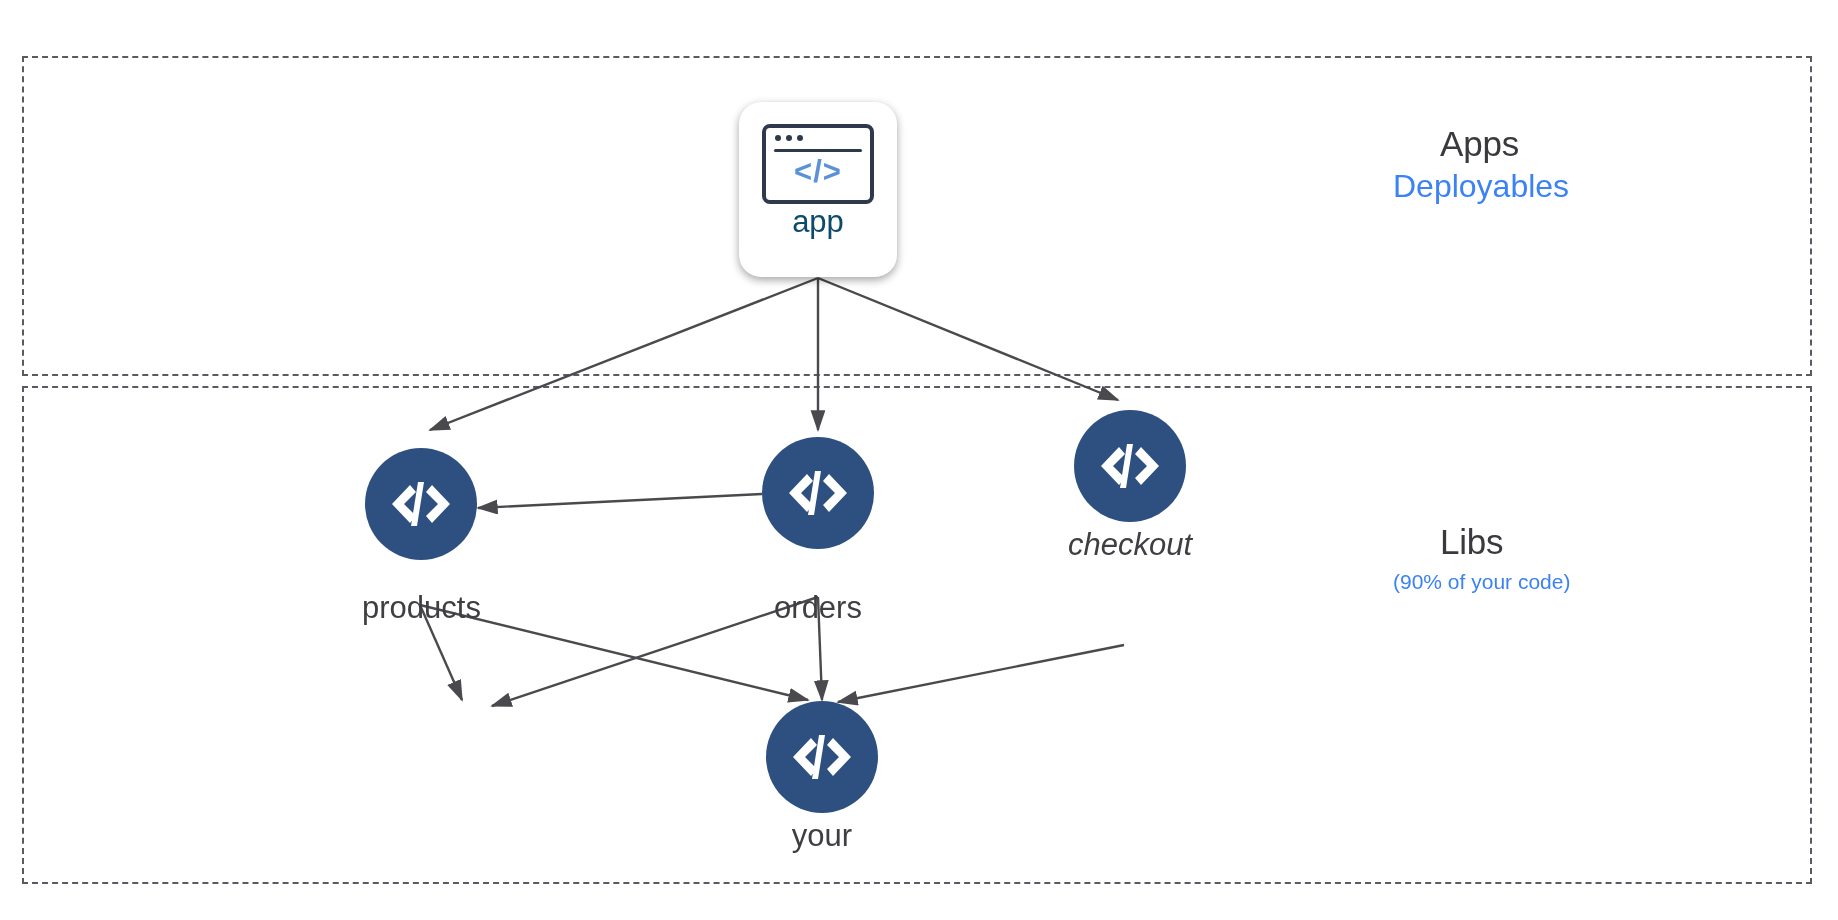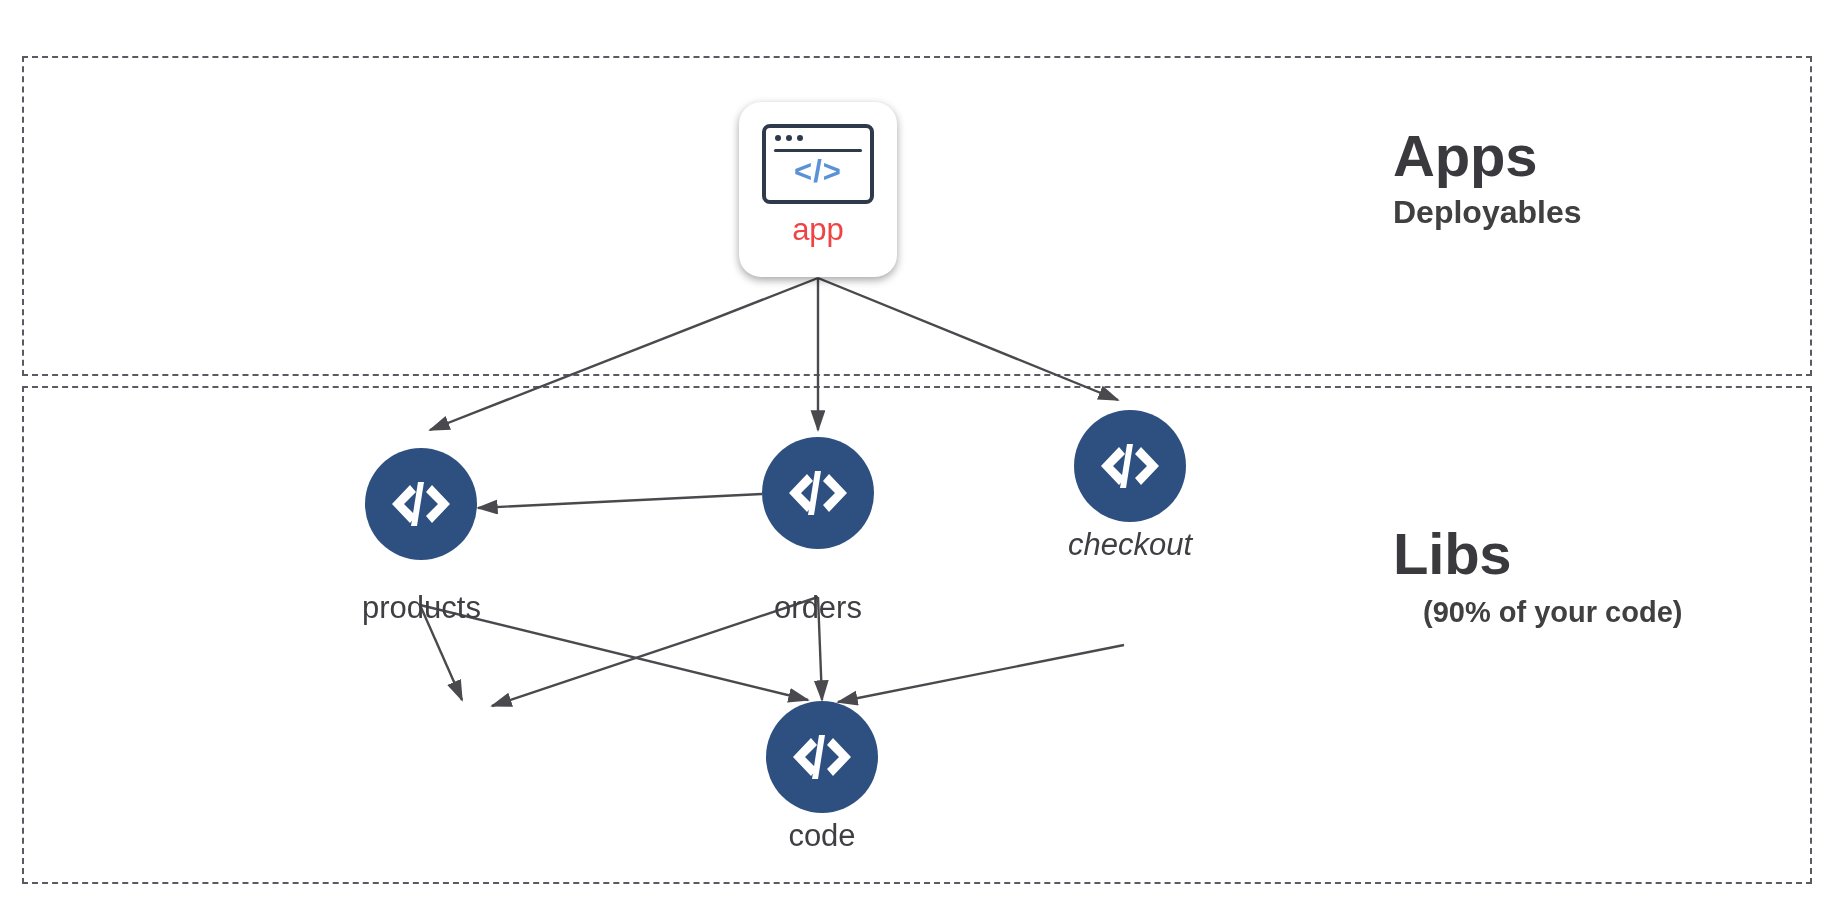--- a/index.html
+++ b/index.html
@@ -29,35 +29,36 @@
   #zone-libs { left: 22px; top: 386px; width: 1790px; height: 498px; }
 
   
   .zone-caption {
     position: absolute;
     color: #3f3f43;
     line-height: 1.12;
   }
   .zone-caption .ztitle {
     display: block;
-    font-size: 58px;
-    font-weight: bold;
+    font-size: 35px;
+    font-weight: normal;
     letter-spacing: -0.2px;
     color: #3a3a3e;
+    margin-left: 47px;
   }
   .zone-caption .zsub {
     display: block;
     font-size: 32px;
-    font-weight: bold;
-    color: #404040;
+    font-weight: normal;
+    color: #3b82f6;
     margin-top: 6px;
   }
   #caption-apps { left: 1393px; top: 124px; }
   #caption-libs { left: 1393px; top: 522px; }
-  #caption-libs .zsub { font-size: 29px; margin-top: 9px; margin-left: 30px; }
+  #caption-libs .zsub { font-size: 21px; margin-top: 9px; }
 
   
   #edges {
     position: absolute;
     left: 0; top: 0;
     width: 1838px; height: 920px;
     pointer-events: none;
   }
 
   
@@ -108,23 +109,22 @@
     position: absolute;
     left: 0; right: 0; top: 26px;
     text-align: center;
     font-size: 31px;
     font-weight: bold;
     color: #5b92d6;
     letter-spacing: 1px;
     font-family: "Liberation Sans", sans-serif;
   }
   .app-label {
-    margin-top: 8px;
     font-size: 31px;
-    color: #ef4444;
+    color: #0c4a6e;
   }
 
   
   .lib-node {
     position: absolute;
     display: flex;
     flex-direction: column;
     align-items: center;
   }
   .lib-circle {
@@ -226,16 +226,16 @@
 
 
   <div class="lib-node" style="left:766px; top:701px;">
     <div class="lib-circle" style="width:112px;height:112px;">
       <svg width="70" height="50" viewBox="0 0 70 50" aria-hidden="true">
         <path d="M24,6 L6,25 L24,44 L30,37 L18,25 L30,13 Z" fill="#ffffff"></path>
         <path d="M46,6 L64,25 L46,44 L40,37 L52,25 L40,13 Z" fill="#ffffff"></path>
         <path d="M38,3 L31,47 L25,47 L32,3 Z" fill="#ffffff"></path>
       </svg>
     </div>
-    <div class="lib-label">code</div>
+    <div class="lib-label">your</div>
   </div>
 
 </div>
 
 </body></html>

